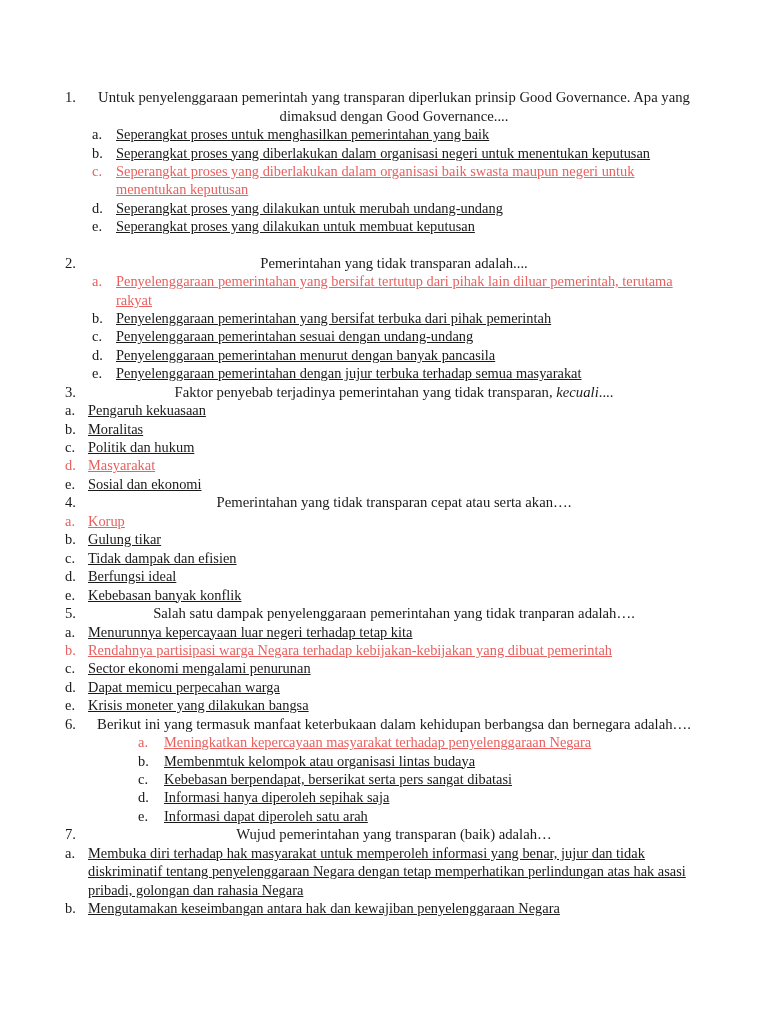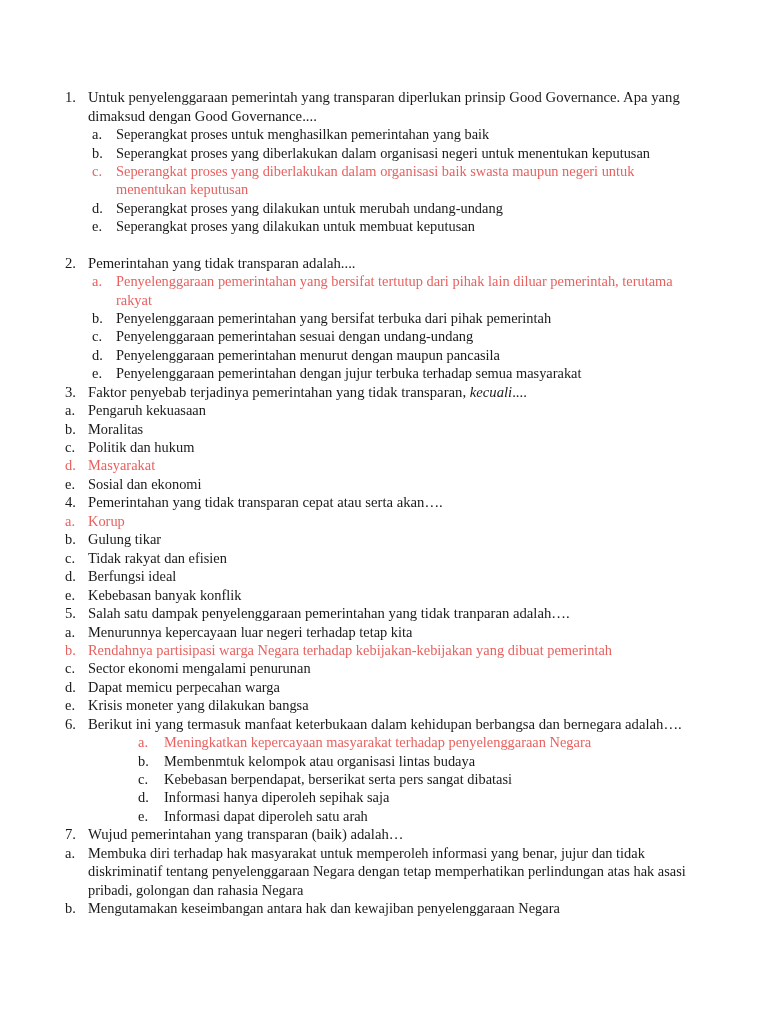--- a/index.html
+++ b/index.html
@@ -35,37 +35,38 @@
   }
   .qnum {
     flex: 0 0 auto;
     width: 26px;
     text-align: left;
     padding-left: 3px;
     box-sizing: border-box;
   }
   .qtext {
     flex: 1 1 auto;
-    text-align: left;
+    text-align: center;
   }
   
   .orow {
     display: flex;
     align-items: flex-start;
     font-size: 14.4px;
     line-height: 18.4px;
     margin: 0;
   }
   .olet {
     flex: 0 0 auto;
     width: 24px;
     box-sizing: border-box;
   }
   .otext {
     flex: 1 1 auto;
+    text-decoration: underline;
   }
   
   .indent-sub { margin-left: 30px; }      
   .indent-flush { margin-left: 0px; }     
   .indent-deep { margin-left: 76px; }     
   .indent-deep .olet { width: 26px; }
   .indent-flush .olet { width: 26px; padding-left: 3px; }
 
   .answer { color: #e8615f; }
   .gap { height: 18px; }
@@ -120,21 +121,21 @@
       <div class="orow">
         <span class="olet">b.</span>
         <span class="otext">Penyelenggaraan pemerintahan yang bersifat terbuka dari pihak pemerintah</span>
       </div>
       <div class="orow">
         <span class="olet">c.</span>
         <span class="otext">Penyelenggaraan pemerintahan sesuai dengan undang-undang</span>
       </div>
       <div class="orow">
         <span class="olet">d.</span>
-        <span class="otext">Penyelenggaraan pemerintahan menurut dengan maupun pancasila</span>
+        <span class="otext">Penyelenggaraan pemerintahan menurut dengan banyak pancasila</span>
       </div>
       <div class="orow">
         <span class="olet">e.</span>
         <span class="otext">Penyelenggaraan pemerintahan dengan jujur terbuka terhadap semua masyarakat</span>
       </div>
     </div>
   </div>
 
   <div class="qblock">
     <div class="qrow">
@@ -174,21 +175,21 @@
       <div class="orow answer">
         <span class="olet">a.</span>
         <span class="otext">Korup</span>
       </div>
       <div class="orow">
         <span class="olet">b.</span>
         <span class="otext">Gulung tikar</span>
       </div>
       <div class="orow">
         <span class="olet">c.</span>
-        <span class="otext">Tidak rakyat dan efisien</span>
+        <span class="otext">Tidak dampak dan efisien</span>
       </div>
       <div class="orow">
         <span class="olet">d.</span>
         <span class="otext">Berfungsi ideal</span>
       </div>
       <div class="orow">
         <span class="olet">e.</span>
         <span class="otext">Kebebasan banyak konflik</span>
       </div>
     </div>

